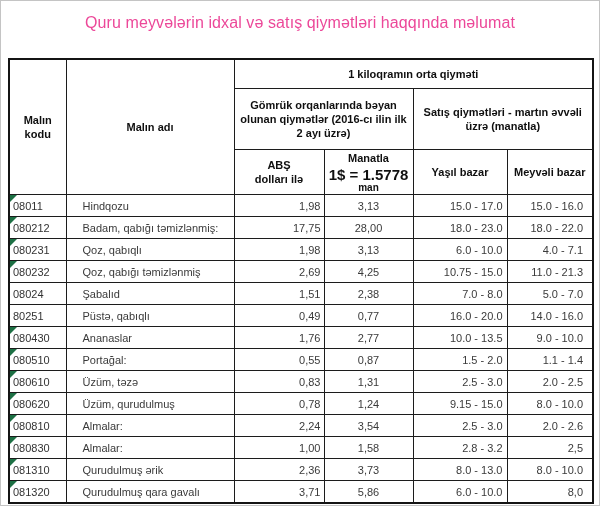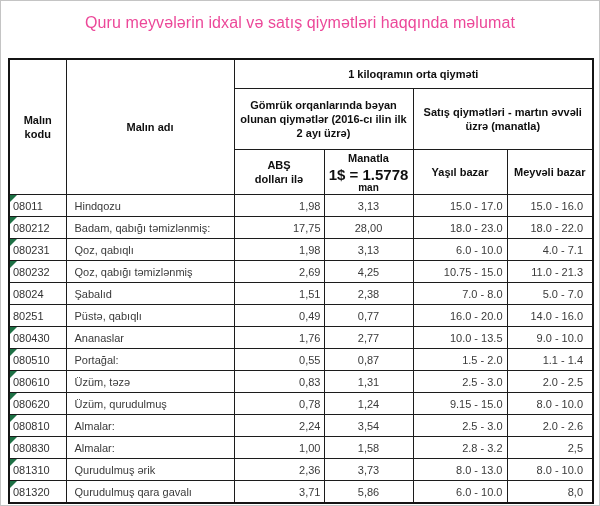--- a/index.html
+++ b/index.html
@@ -60,21 +60,21 @@
   .price-table td {
     font-size: 11px;
     color: #3a3a3a;
     height: 21px;
     vertical-align: middle;
     white-space: nowrap;
     padding: 0 3px;
     background: #ffffff;
   }
   td.c-code  { text-align: left; padding-right: 8px; position: relative; color: #333333; }
-  td.c-name  { text-align: left;  padding-left: 8px; }
+  td.c-name  { text-align: left;  padding-left: 16px; }
   td.c-usd   { text-align: right; padding-right: 3px; }
   td.c-manat { text-align: center; }
   td.c-green { text-align: right; padding-right: 4px; }
   td.c-fruit { text-align: right; padding-right: 9px; }
   .flag-triangle {
     position: absolute;
     left: 0;
     top: 0;
     width: 0;
     height: 0;

